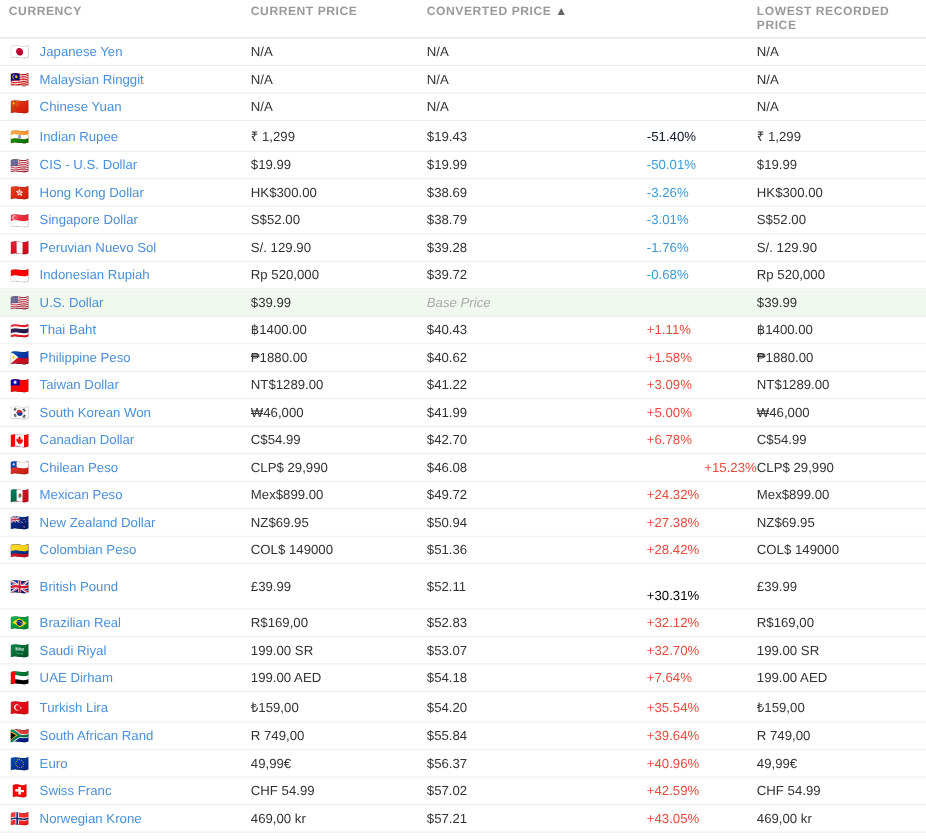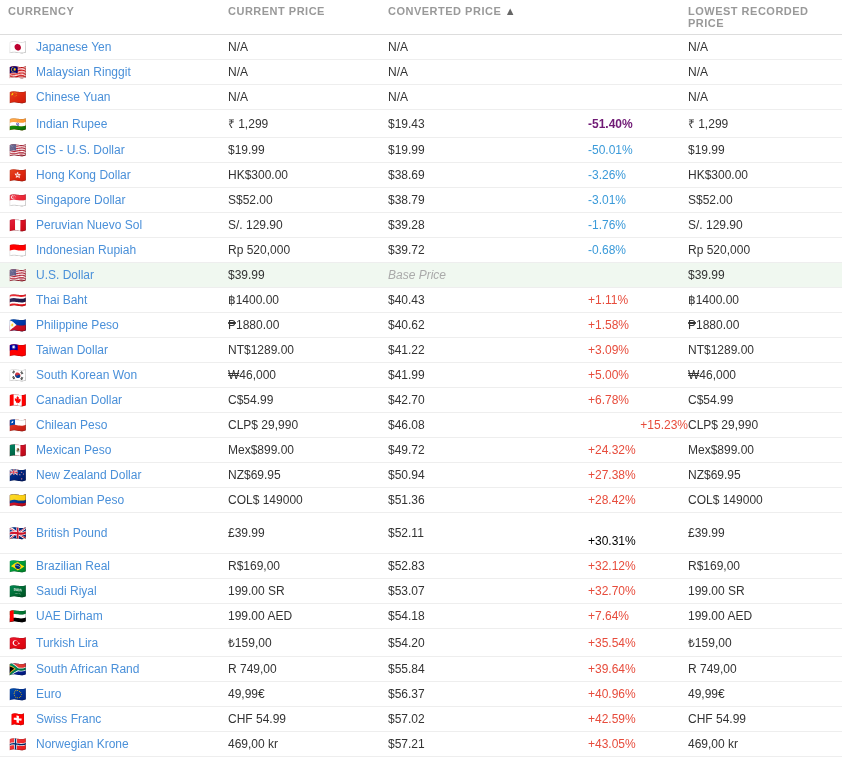--- a/index.html
+++ b/index.html
@@ -74,21 +74,21 @@
         <div></div>
         <div>N/A</div>
       </div>
       <div class="data-row">
         <div class="currency-cell">
           <span class="flag">🇮🇳</span>
           <span class="currency-name" style="cursor: pointer;">Indian Rupee</span>
         </div>
         <div>₹ 1,299</div>
         <div>$19.43</div>
-        <div style="color: #701a75; font-weight: bold;">-51.40%</div>
+        <div style="color: #0f172a;">-51.40%</div>
         <div>₹ 1,299</div>
       </div>
       <div class="data-row">
         <div class="currency-cell">
           <span class="flag">🇺🇸</span>
           <span class="currency-name" style="cursor: pointer;">CIS - U.S. Dollar</span>
         </div>
         <div>$19.99</div>
         <div>$19.99</div>
         <div style="color: rgb(58, 154, 217);">-50.01%</div>

